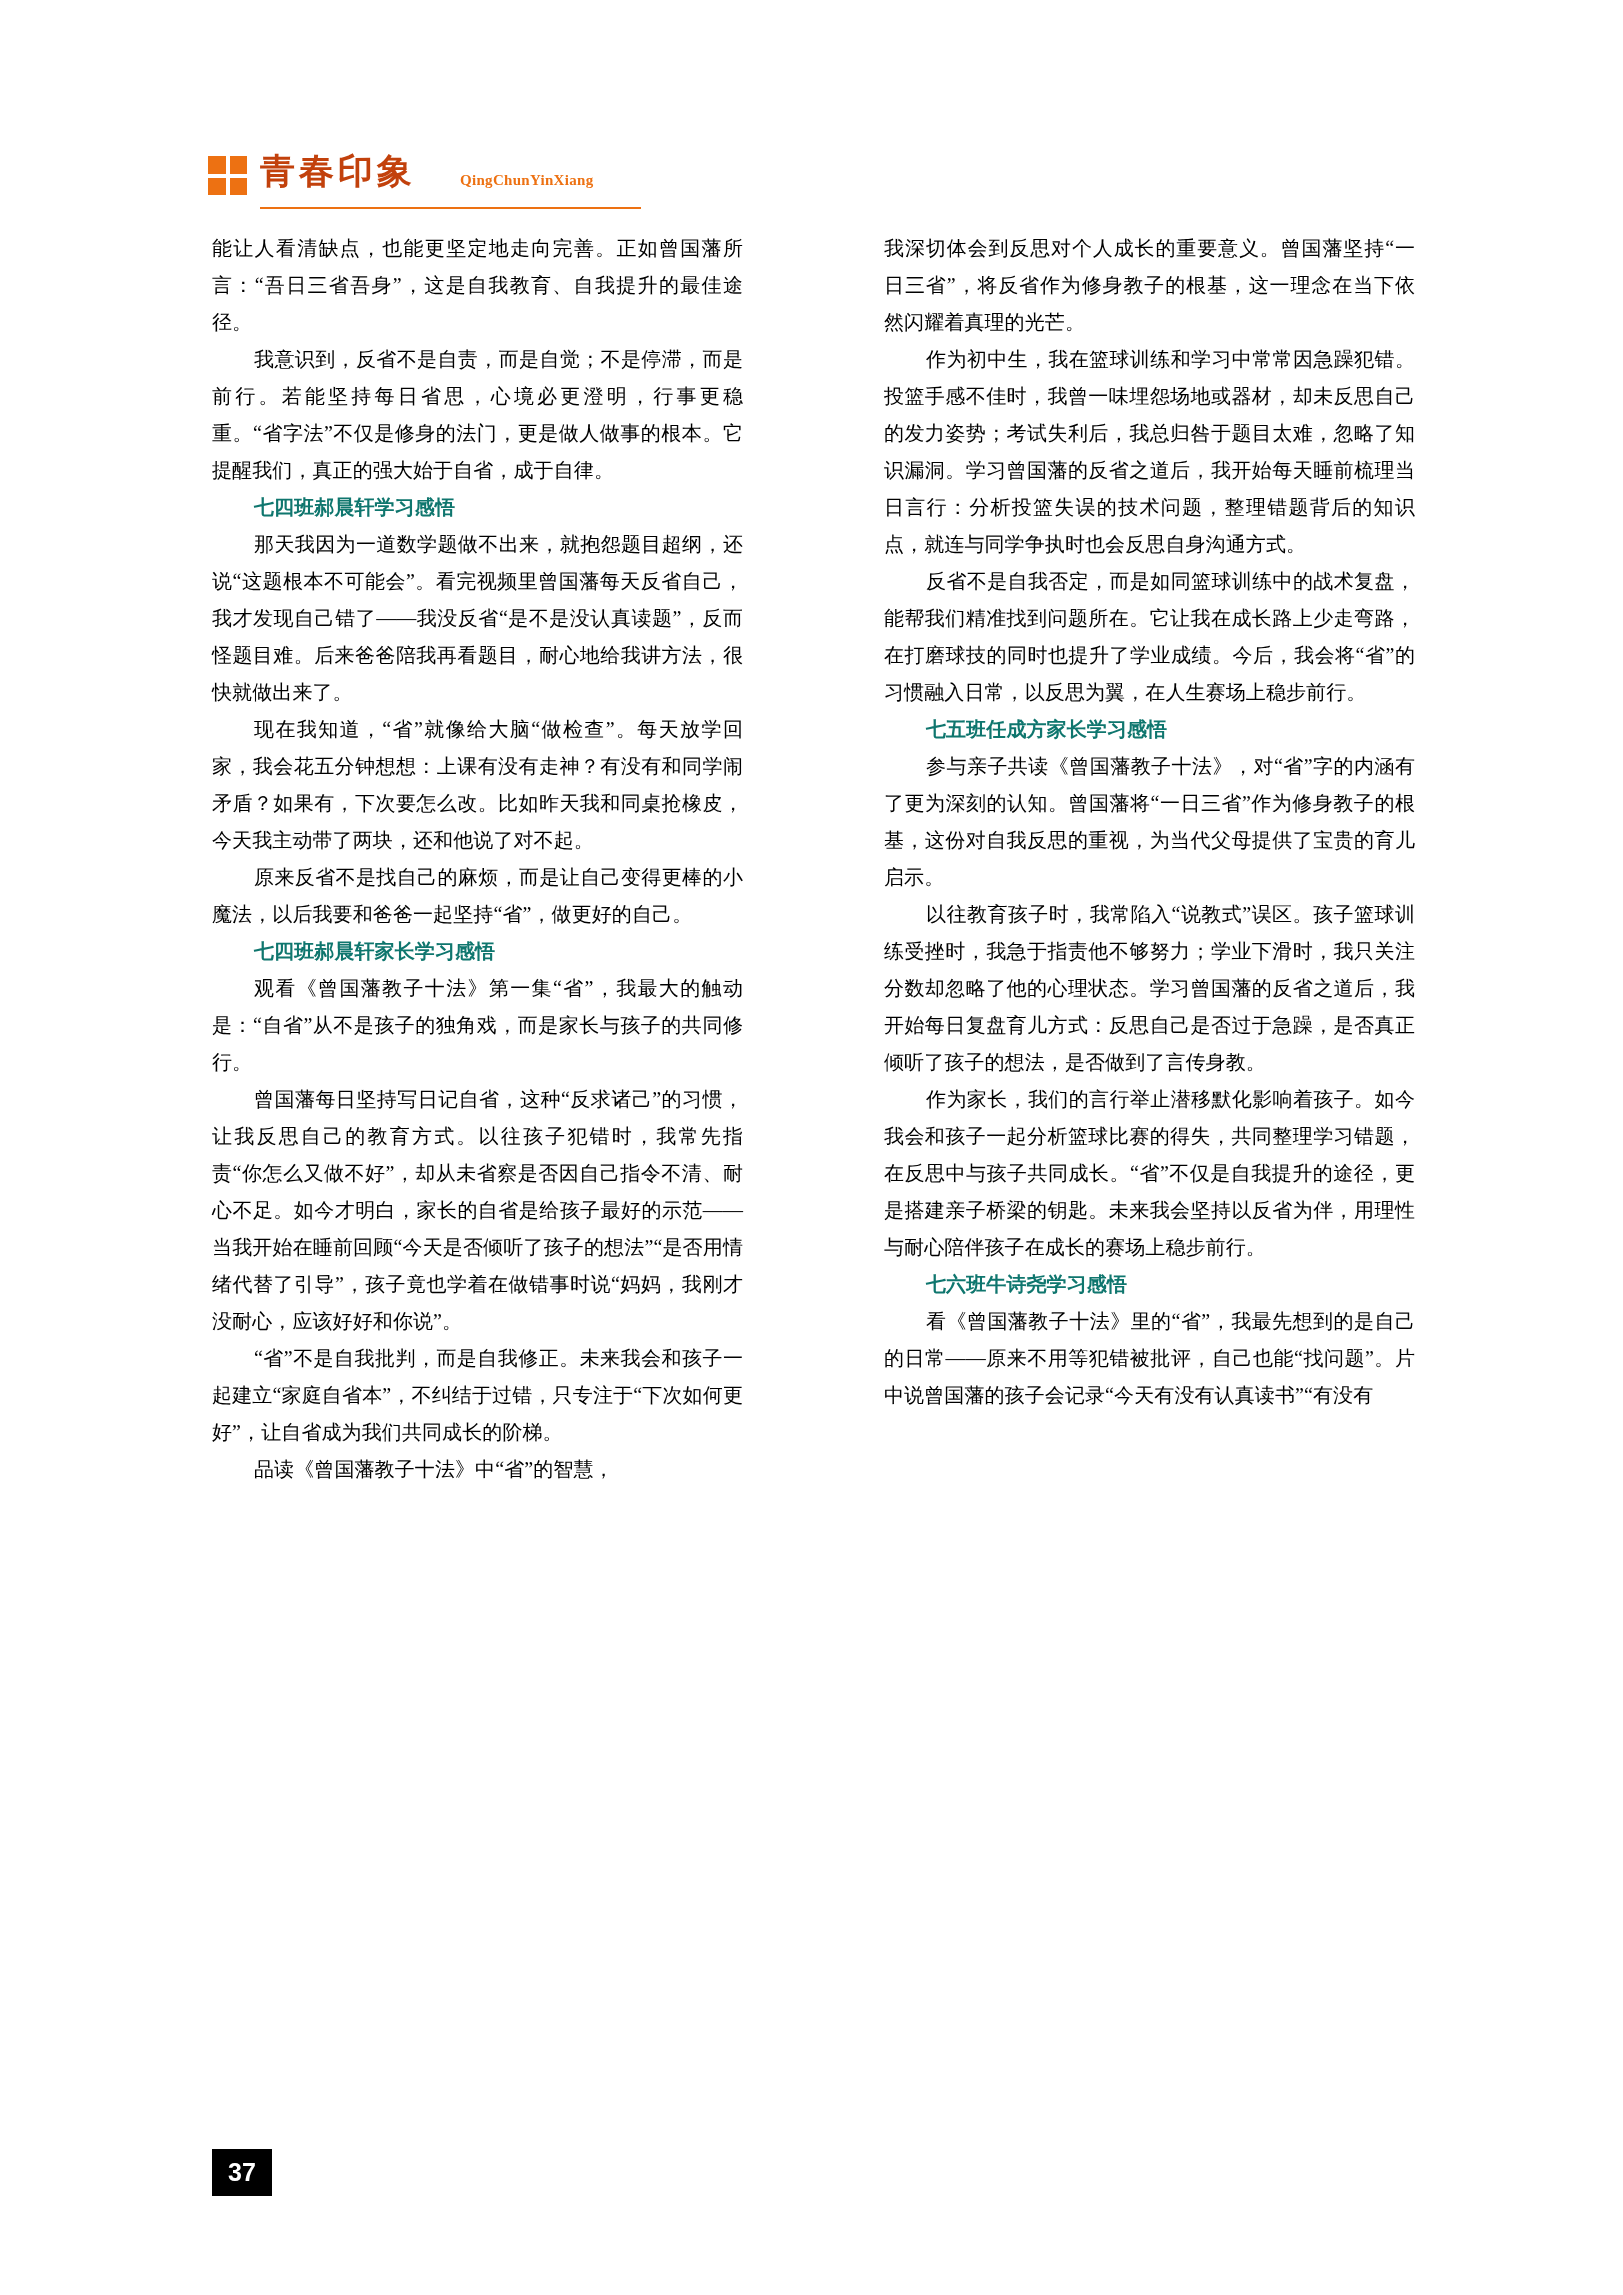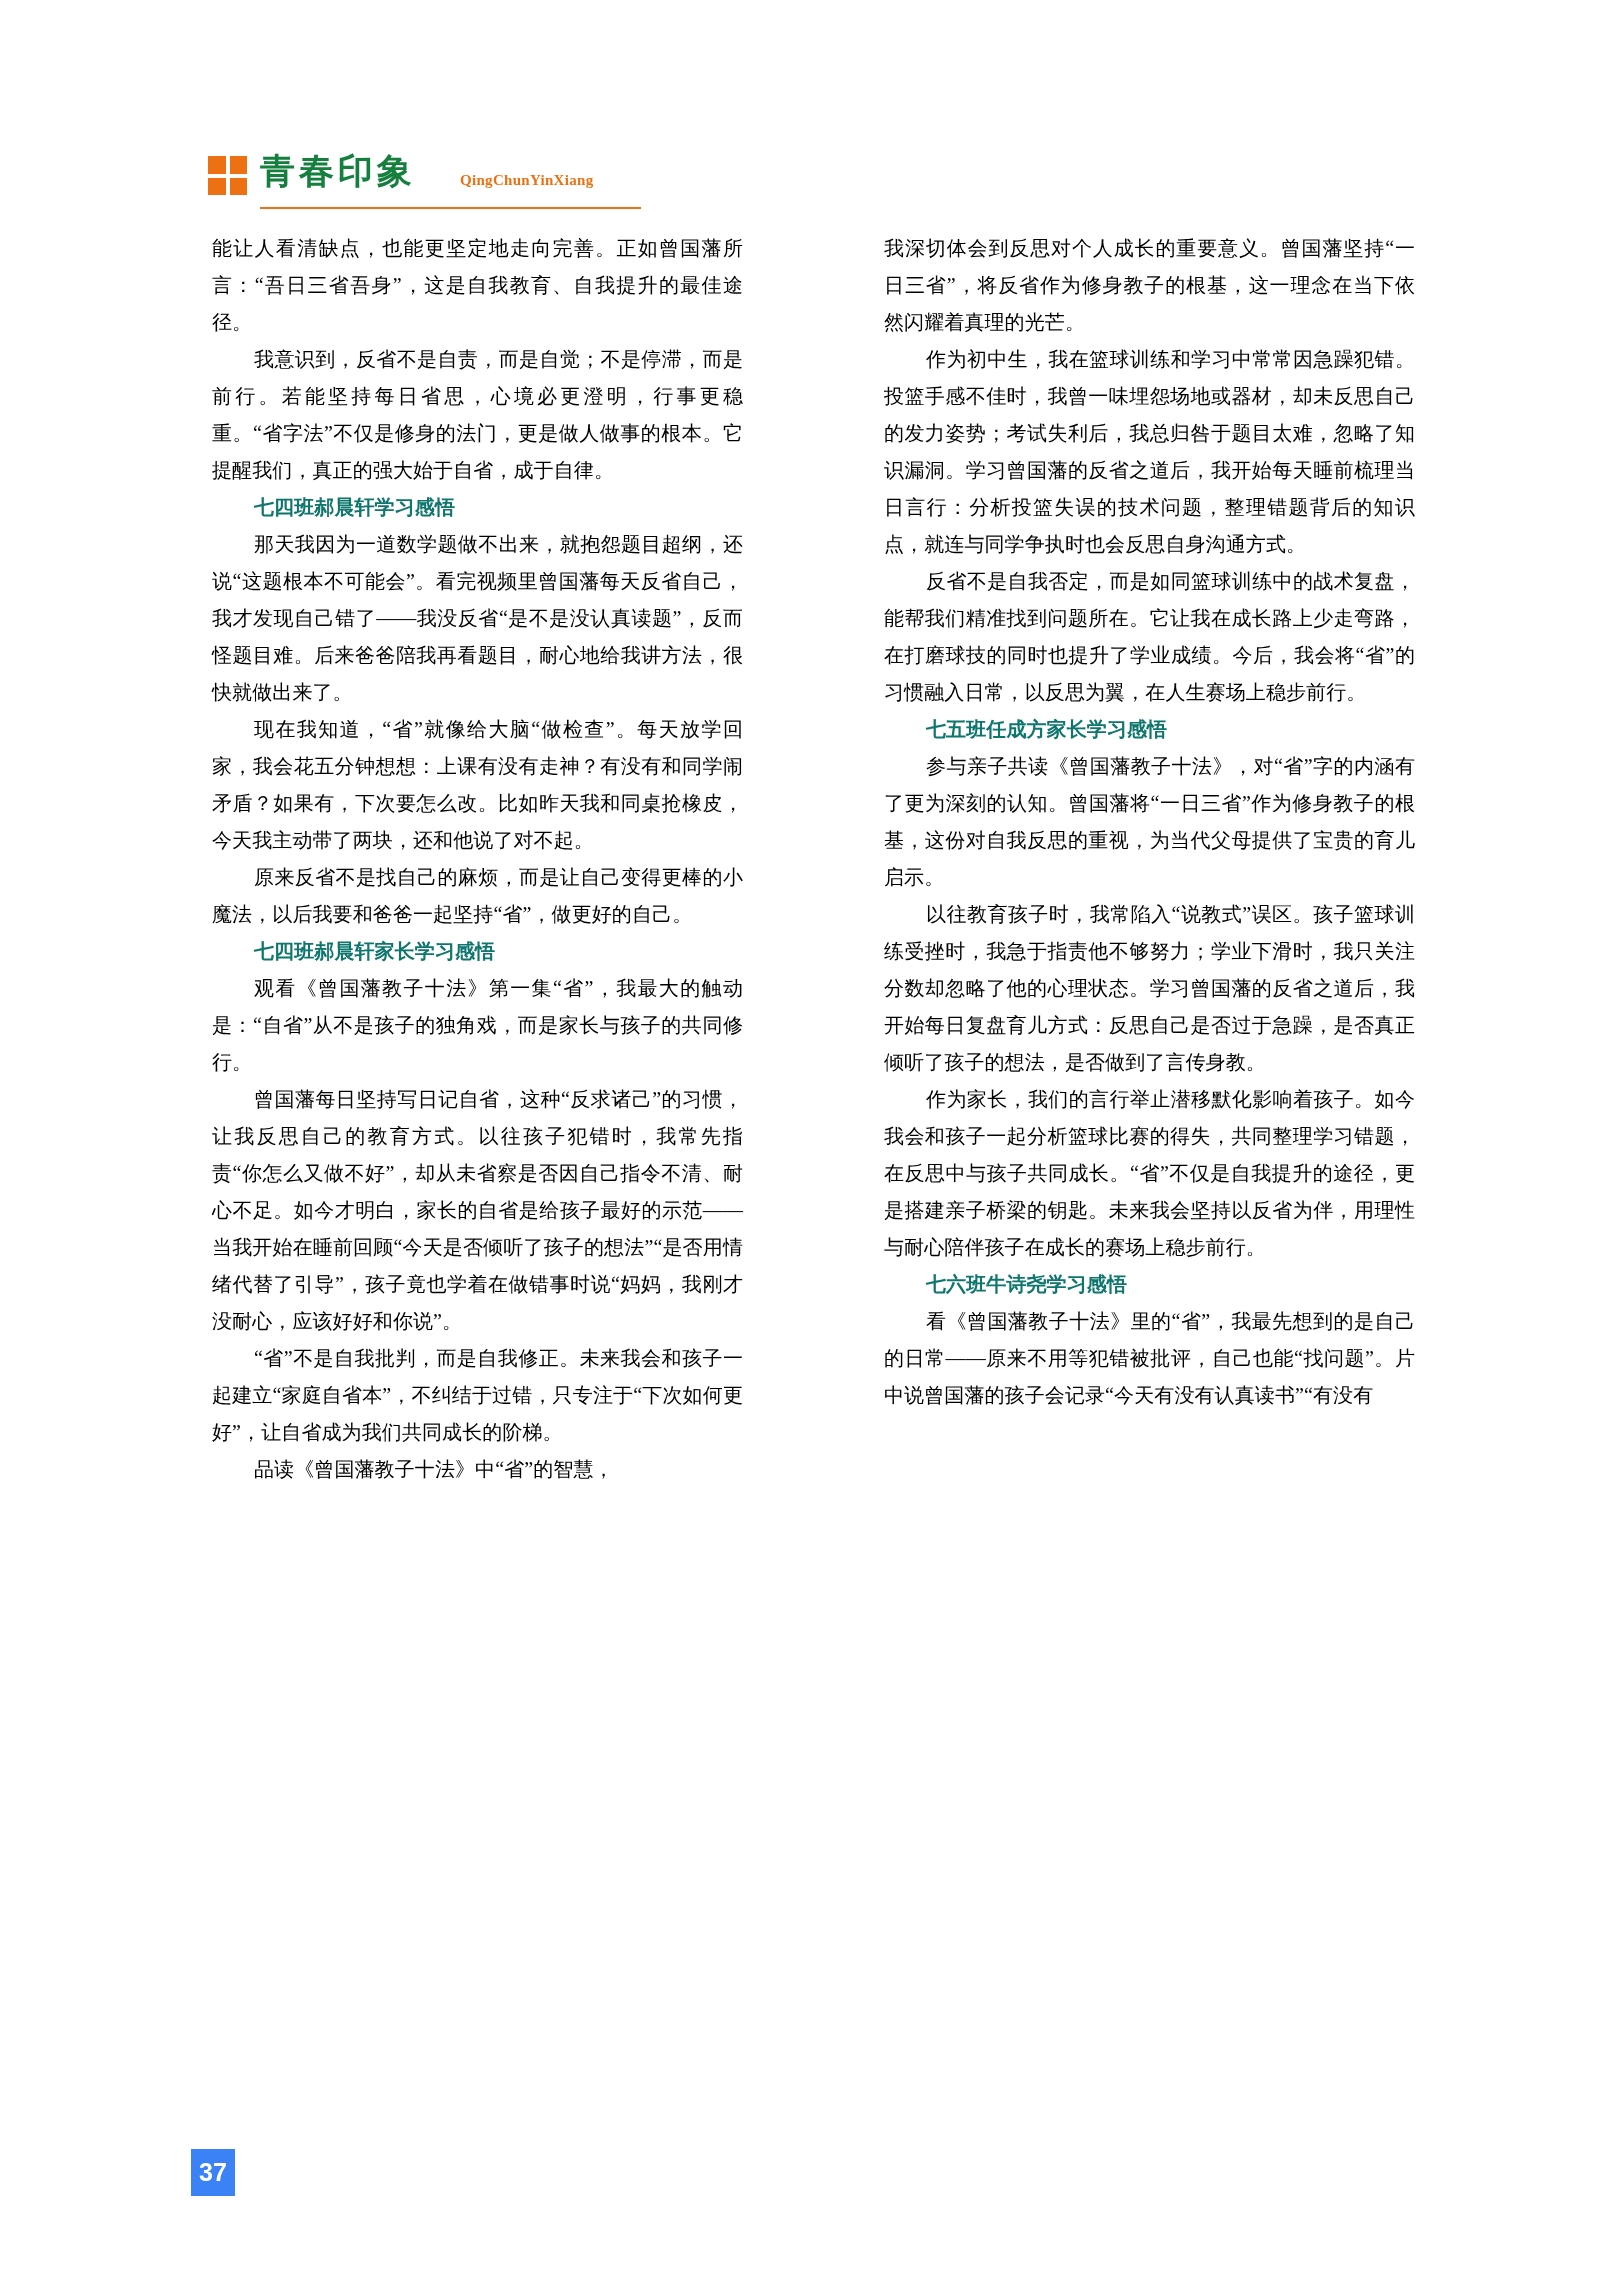--- a/index.html
+++ b/index.html
@@ -47,21 +47,21 @@
   .header-logo .sq4 { left: 21.6px; top: 21.6px; width: 17.7px; height: 17.7px; }
 
   .header-title {
     position: absolute;
     left: 52px;
     top: 1.3px;
     font-family: "DejaVu Sans", "Liberation Sans", sans-serif;
     font-size: 35px;
     font-weight: bold;
     letter-spacing: 3.9px;
-    color: #15803d;
+    color: #c2410c;
     white-space: nowrap;
   }
   .header-subtitle {
     position: absolute;
     left: 252px;
     top: 25px;
     font-family: Liberation Serif, serif;
     font-size: 15px;
     font-weight: bold;
     letter-spacing: 0.3px;
@@ -104,25 +104,25 @@
     line-height: 37px;
     font-weight: bold;
     color: #0f766e;
     text-indent: 42px;
     font-family: "Liberation Serif", "DejaVu Serif", serif;
   }
 
   
   .page-number-box {
     position: absolute;
-    left: 191px;
+    left: 212px;
     top: 2149px;
-    width: 44px;
+    width: 60px;
     height: 47px;
-    background: #3b82f6;
+    background: #000000;
   }
   .page-number-box span {
     display: block;
     width: 100%;
     text-align: center;
     line-height: 47px;
     font-family: "Liberation Sans", sans-serif;
     font-size: 25px;
     font-weight: bold;
     color: #ffffff;

